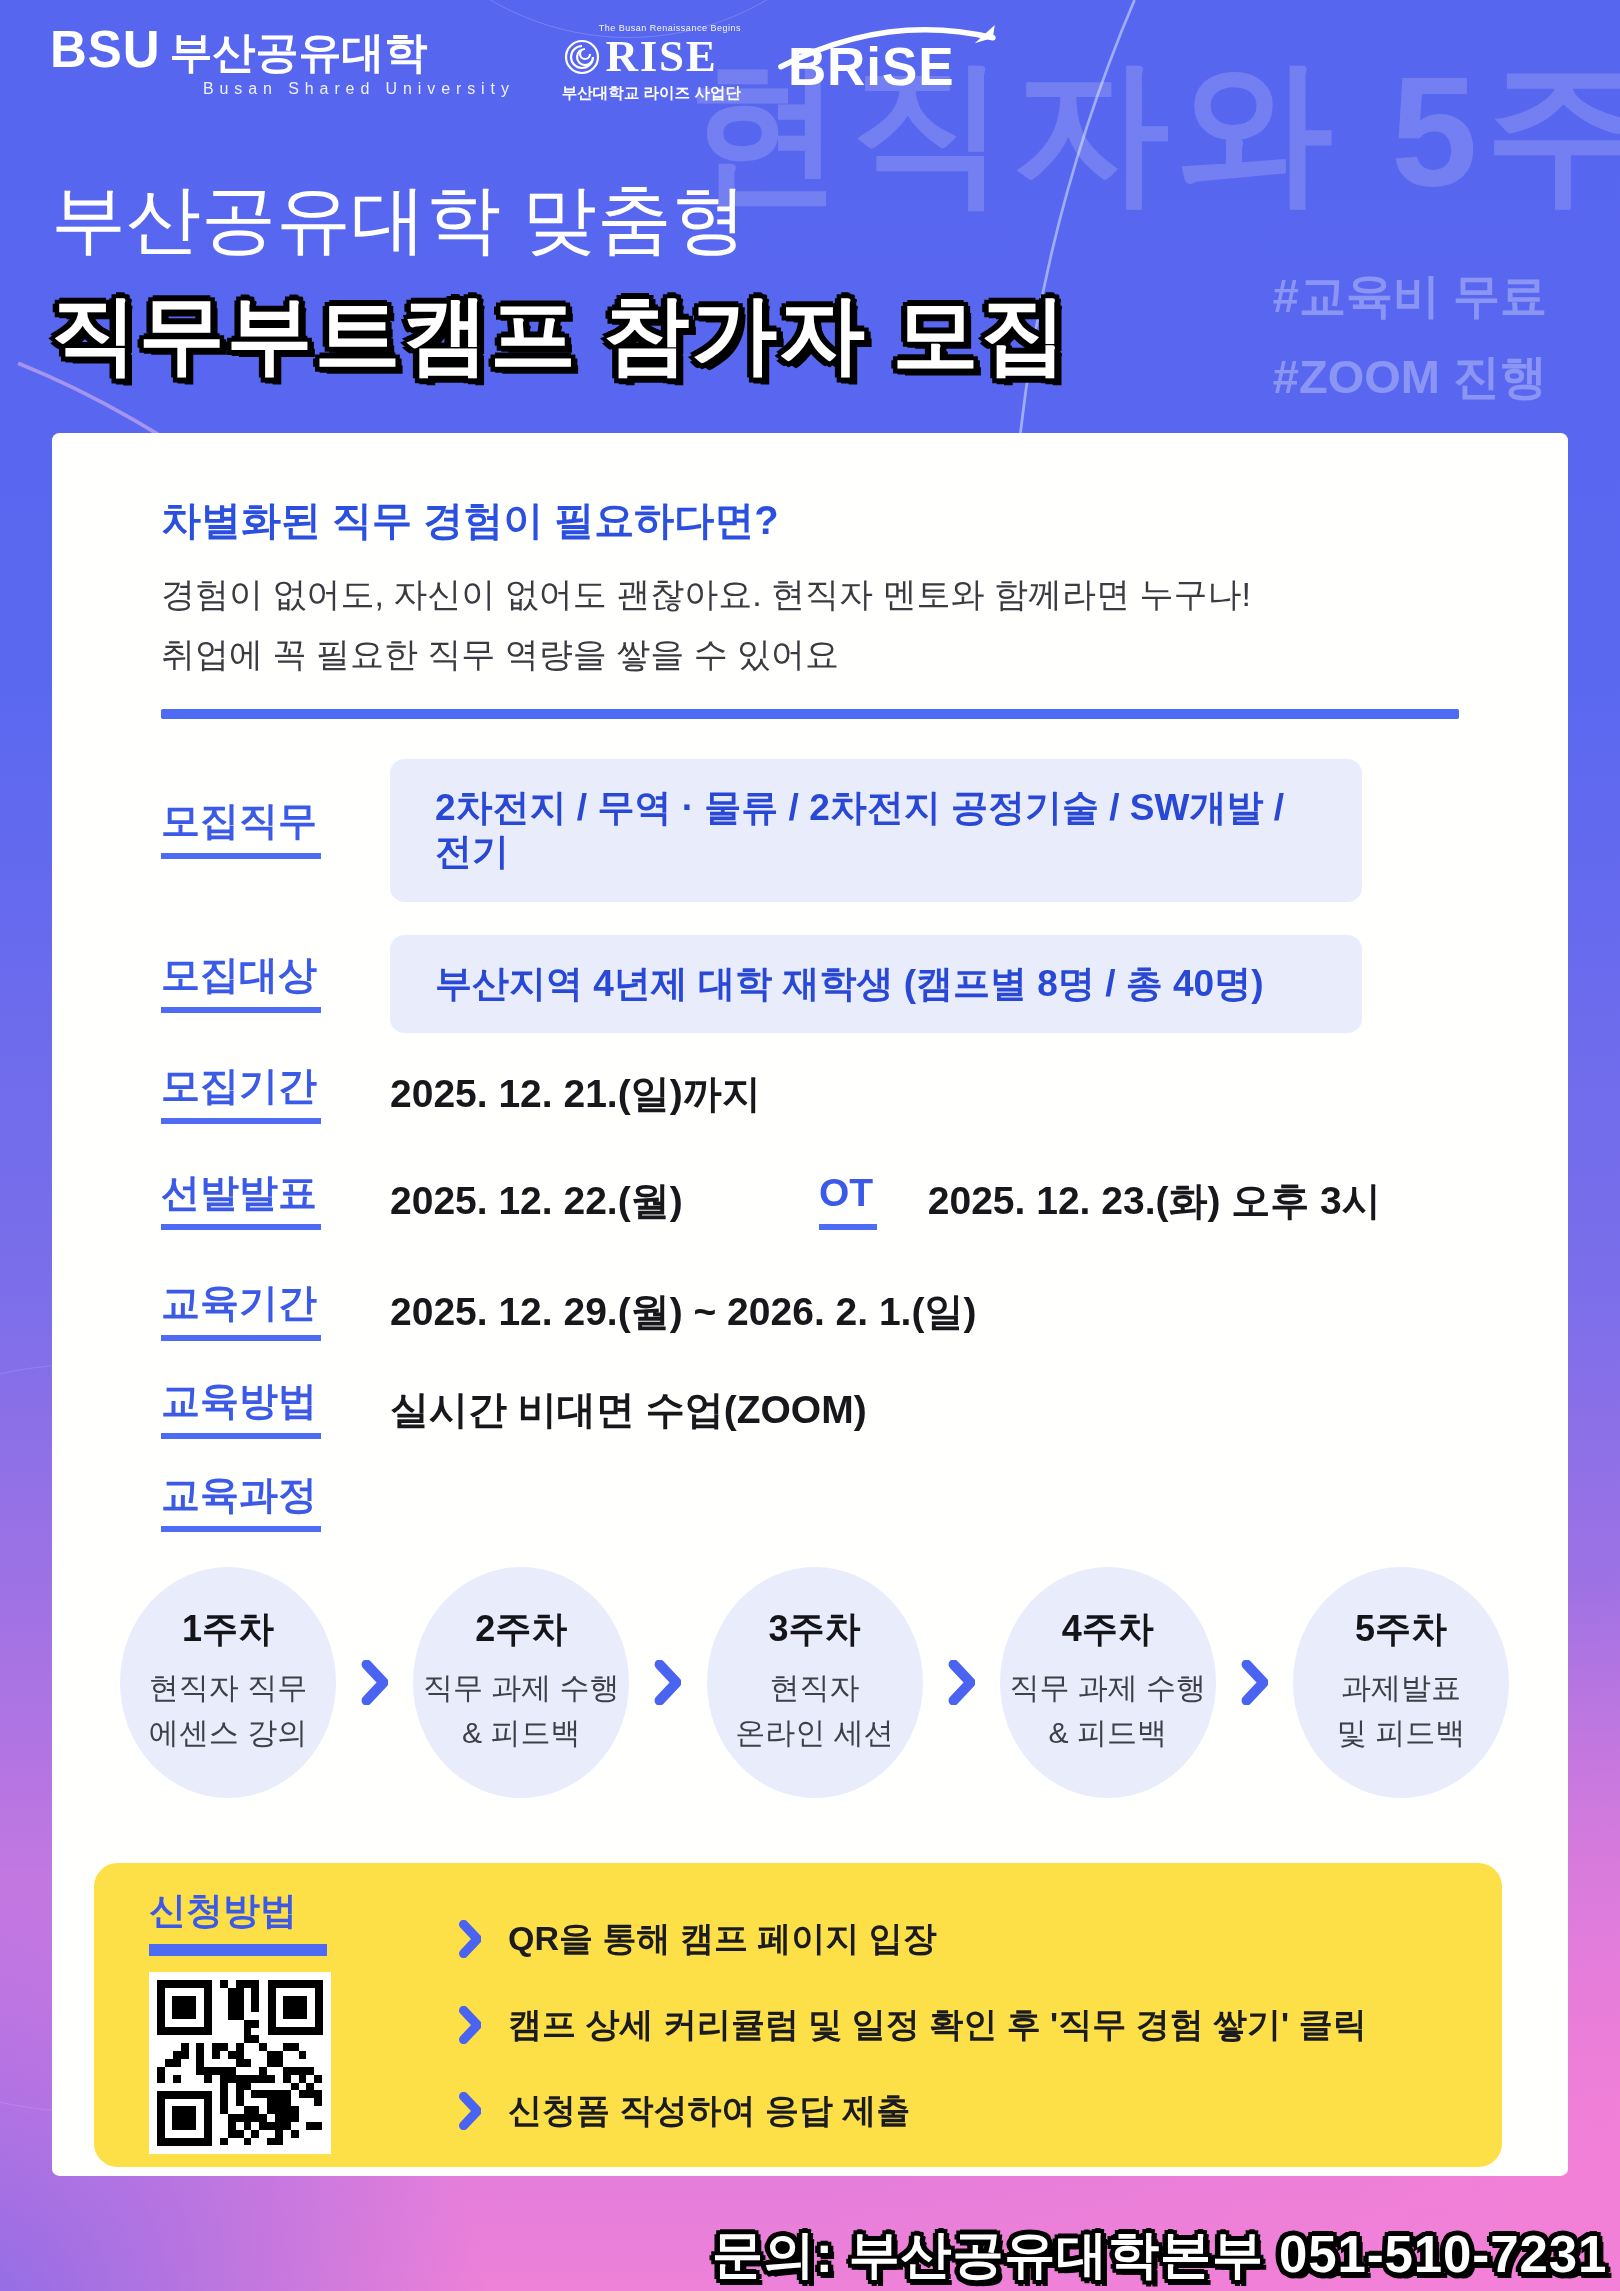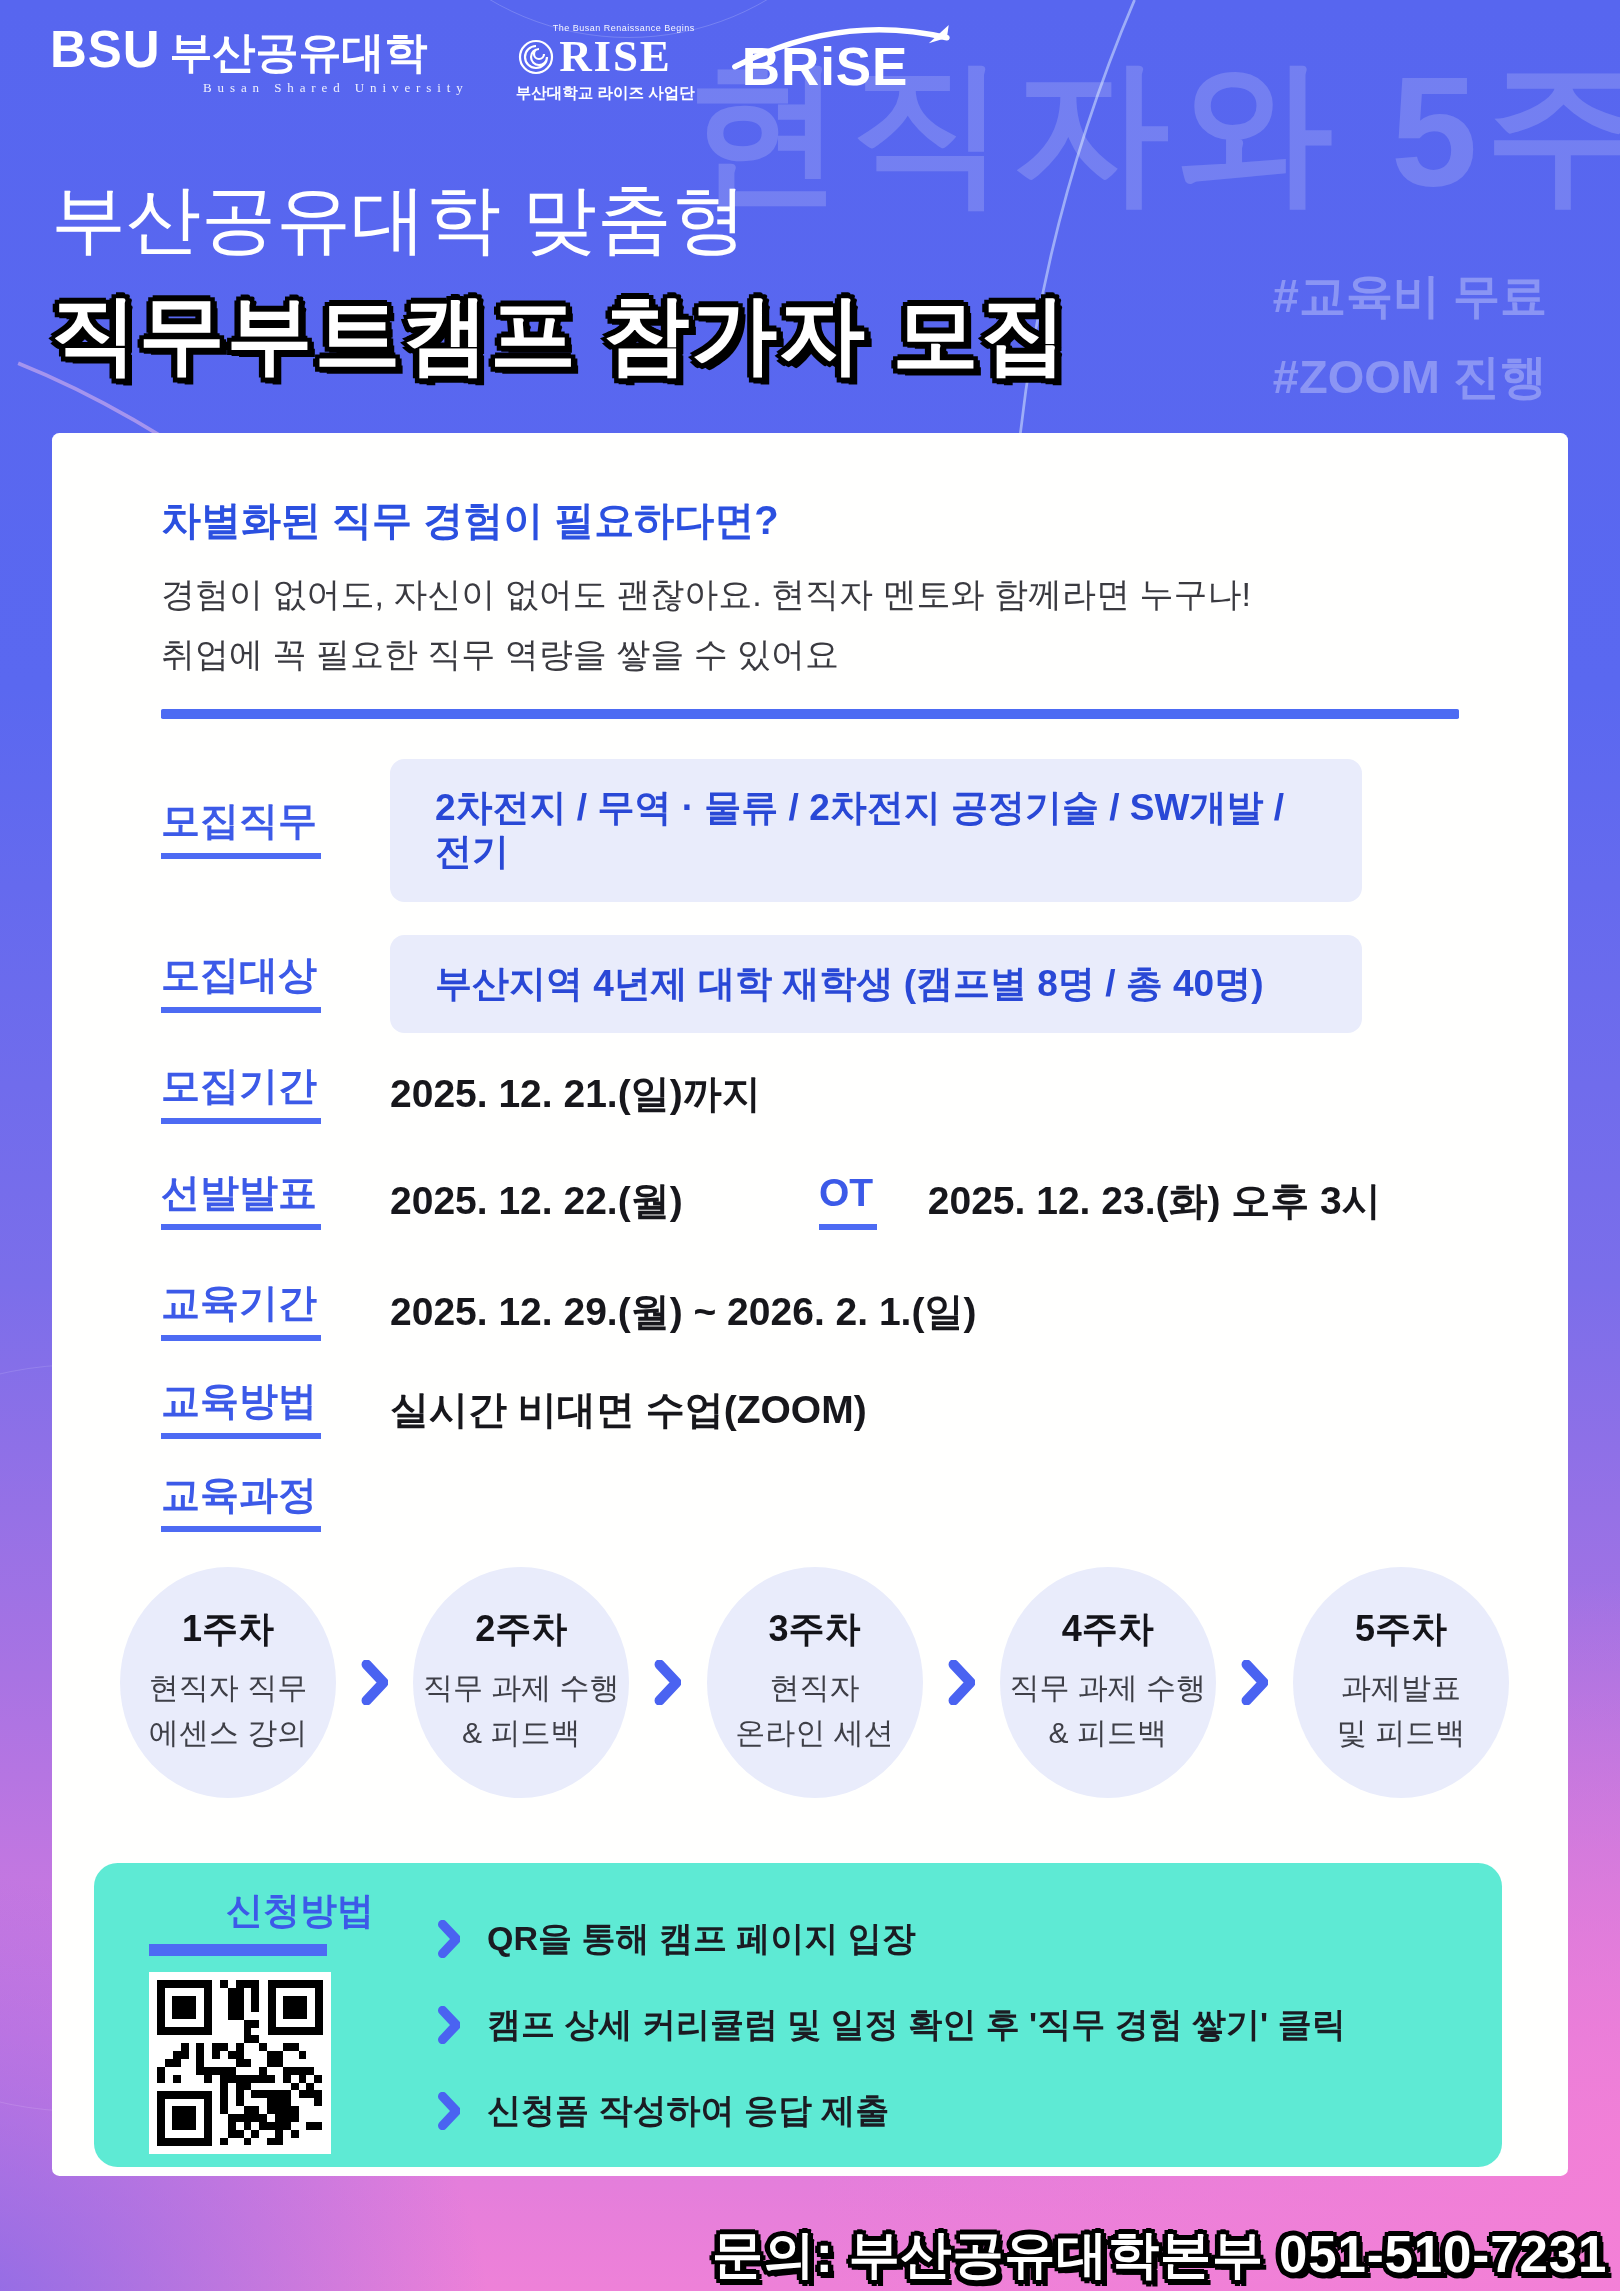--- a/index.html
+++ b/index.html
@@ -20,21 +20,21 @@
     letter-spacing:7.3px;color:rgba(255,255,255,0.17);white-space:nowrap;line-height:1;
   }
   .hashtags{position:absolute;right:73px;top:256px;text-align:right;
     font-size:47px;font-weight:700;color:rgba(255,255,255,0.30);line-height:1.72;}
   
   .logos{position:absolute;left:50px;top:23.6px;display:flex;align-items:flex-start;gap:47px;color:#fff;}
   .logo-bsu{line-height:1;}
   .logo-bsu .row1{display:flex;align-items:baseline;gap:9px;}
   .bsu-en{font-size:51px;font-weight:800;letter-spacing:0.9px;}
   .bsu-kr{font-size:43px;font-weight:700;}
-  .bsu-sub{margin:6.4px 0 0 153px;font-size:13px;letter-spacing:5.9px;font-weight:400;opacity:.9;font-family:Liberation Serif, serif;}
+  .bsu-sub{margin:6.4px 0 0 153px;font-size:16px;letter-spacing:5.9px;font-weight:400;opacity:.9;}
   .logo-rise{display:flex;flex-direction:column;align-items:flex-start;line-height:1;}
   .rise-top{font-size:9px;letter-spacing:0.5px;opacity:.95;margin-bottom:1.8px;align-self:flex-end;}
   .rise-main{display:flex;align-items:center;gap:3.6px;}
   .rise-word{font-family:"Liberation Serif",serif;font-size:45px;font-weight:700;letter-spacing:1.8px;}
   .rise-sub{font-size:15.5px;font-weight:700;margin-top:5.5px;}
   .logo-brise{position:relative;margin-top:12.7px;}
   .brise-word{font-size:53px;font-weight:900;letter-spacing:0.9px;}
   .brise-swoosh{position:absolute;left:-11px;top:-20px;}
   
   .title1{position:absolute;left:51px;top:182px;font-size:75px;font-weight:400;color:#fff;line-height:1;}
@@ -73,22 +73,22 @@
   .weeks{display:flex;align-items:center;justify-content:space-between;margin:35px -50px 0 -41px;}
   .week-circle{
     width:216px;height:231px;border-radius:50%;background:#e9ecfb;
     display:flex;flex-direction:column;align-items:center;justify-content:center;text-align:center;
   }
   .week-title{font-size:36px;font-weight:800;color:#141419;margin-bottom:18px;line-height:1;}
   .week-desc{font-size:30px;color:#3e3f47;line-height:1.5;}
   .chev{flex:0 0 auto;display:flex;align-items:center;}
   
   .apply-box{
-    margin:65px -43px 0 -67px;background:#5eead4;border-radius:23.6px;
-    padding:29px 51px 12.7px 55px;display:flex;gap:64px;text-align:right;
+    margin:65px -43px 0 -67px;background:#fde047;border-radius:23.6px;
+    padding:29px 51px 12.7px 55px;display:flex;gap:85px;
   }
   .apply-left{flex:0 0 225px;}
   .apply-label span{display:inline-block;font-size:37px;font-weight:800;color:#3c5ae8;line-height:1;}
   .apply-bar{width:178px;height:11.8px;background:#4d6bf3;margin:14.5px 0 16.4px 0;}
   .qr{width:182px;height:182px;background:#fff;padding:8.2px;box-sizing:border-box;position:relative;}
   .qr-grid{display:grid;grid-template-columns:repeat(21,1fr);grid-template-rows:repeat(21,1fr);
     width:165px;height:165px;}
   .qm{background:#000;}
   .qf{position:absolute;width:55px;height:55px;border:8.2px solid #000;box-sizing:border-box;background:#fff;}
   .qf::after{content:"";position:absolute;left:7.3px;top:7.3px;width:23.6px;height:23.6px;background:#000;}

